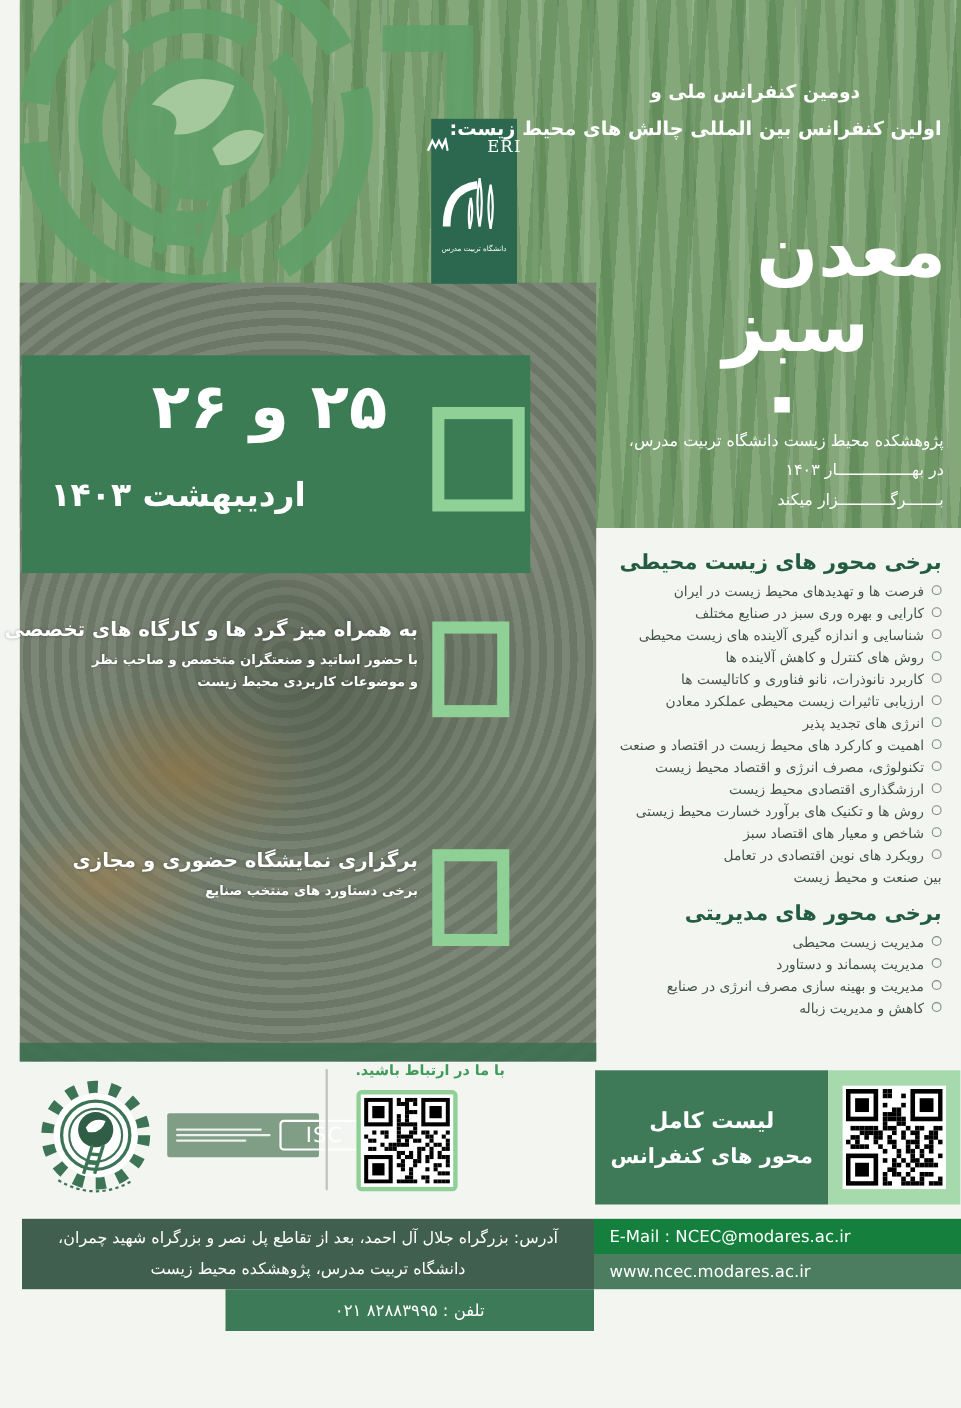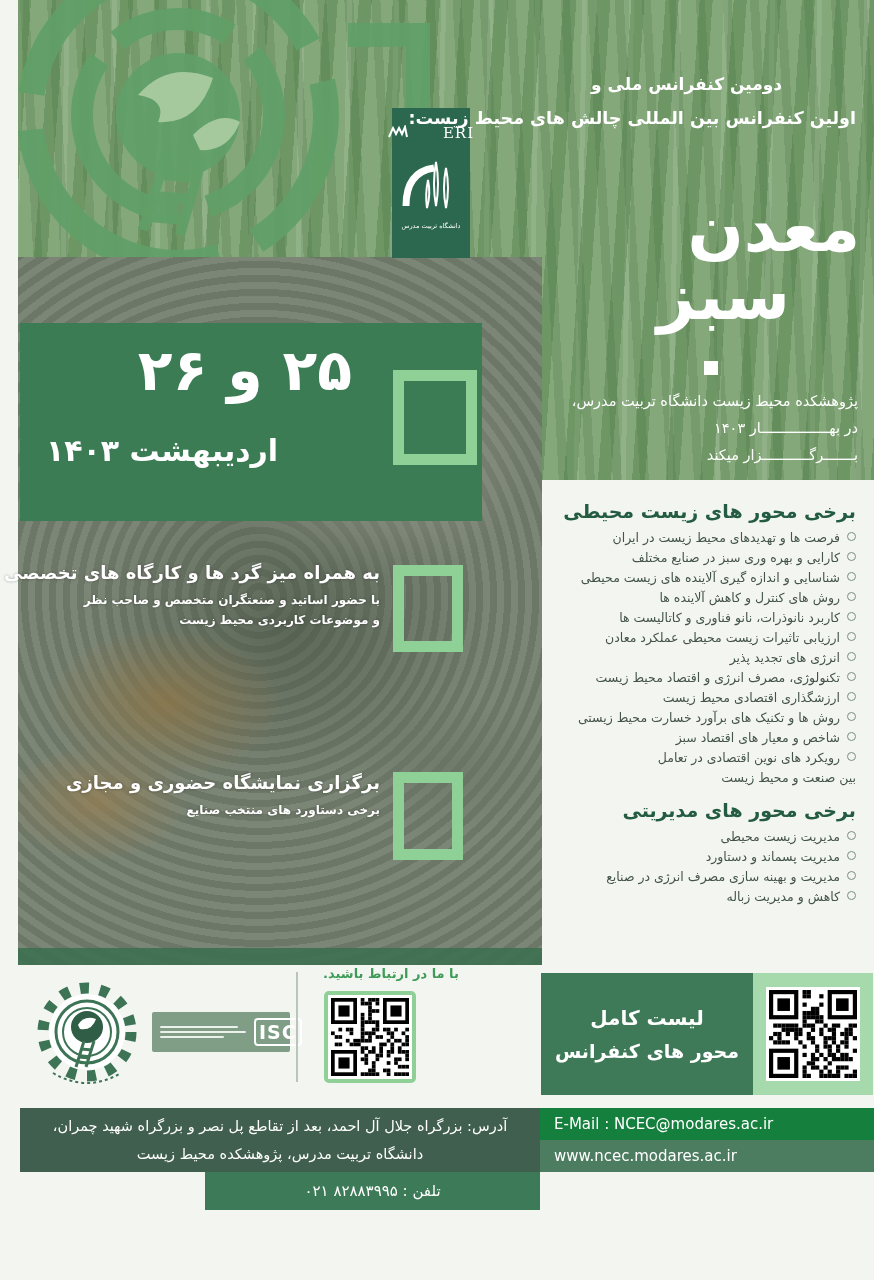--- a/index.html
+++ b/index.html
@@ -74,21 +74,21 @@
 
   
   .divider-v{position:absolute;left:296px;top:972px;width:2px;height:110px;background:#b9c4bb;}
   .contact-label{position:absolute;left:316px;top:966px;width:150px;text-align:center;color:#3f9b58;font-weight:bold;font-size:13px;white-space:nowrap;}
   .qr-left-box{position:absolute;left:324px;top:991px;width:92px;height:92px;background:#8ed096;border-radius:5px;display:flex;align-items:center;justify-content:center;}
   .qr-white{background:#fff;padding:3px;line-height:0;}
 
   .isc-box{position:absolute;left:152px;top:1012px;width:138px;height:40px;background:#7f9e85;border-radius:2px;display:flex;align-items:center;direction:ltr;}
   .isc-tiny{flex:1;display:flex;flex-direction:column;gap:3px;padding:0 8px;}
   .isc-tiny span{display:block;height:2px;background:rgba(255,255,255,.85);border-radius:1px;}
-  .isc-badge{color:#fff;font-weight:700;font-size:19px;border:2px solid #fff;border-radius:4px;padding:1px 3px;margin-right:8px;letter-spacing:1px;}
+  .isc-badge{color:#fff;font-weight:400;font-size:19px;border:2px solid #fff;border-radius:4px;padding:1px 22px;margin-right:8px;letter-spacing:1px;}
 
   .axes-box{position:absolute;left:541px;top:973px;width:332px;height:122px;display:flex;direction:ltr;}
   .axes-text{width:212px;background:#3e7a58;color:#fff;display:flex;flex-direction:column;align-items:center;justify-content:center;direction:rtl;text-align:center;}
   .axes-l1{font-weight:800;font-size:20px;margin-bottom:10px;}
   .axes-l2{font-weight:800;font-size:19px;}
   .axes-qr{width:120px;background:#a6d9ac;display:flex;align-items:center;justify-content:center;}
 
   
   .addr{position:absolute;left:20px;top:1108px;width:520px;height:64px;background:#415f4e;color:#fff;
     display:flex;flex-direction:column;align-items:center;justify-content:center;direction:rtl;text-align:center;font-size:14.5px;line-height:28px;}
@@ -180,20 +180,21 @@
   <div class="topics">
     <div class="sec-title">برخی محور های زیست محیطی</div>
     <div class="sec-item"><span class="bullet"></span><span>فرصت ها و تهدیدهای محیط زیست در ایران</span></div>
     <div class="sec-item"><span class="bullet"></span><span>کارایی و بهره وری سبز در صنایع مختلف</span></div>
     <div class="sec-item"><span class="bullet"></span><span>شناسایی و اندازه گیری آلاینده های زیست محیطی</span></div>
     <div class="sec-item"><span class="bullet"></span><span>روش های کنترل و کاهش آلاینده ها</span></div>
     <div class="sec-item"><span class="bullet"></span><span>کاربرد نانوذرات، نانو فناوری و کاتالیست ها</span></div>
     <div class="sec-item"><span class="bullet"></span><span>ارزیابی تاثیرات زیست محیطی عملکرد معادن</span></div>
     <div class="sec-item"><span class="bullet"></span><span>انرژی های تجدید پذیر</span></div>
 
+    <div class="sec-item"><span class="bullet"></span><span>اهمیت و کارکرد های محیط زیست در اقتصاد و صنعت</span></div>
     <div class="sec-item"><span class="bullet"></span><span>تکنولوژی، مصرف انرژی و اقتصاد محیط زیست</span></div>
     <div class="sec-item"><span class="bullet"></span><span>ارزشگذاری اقتصادی محیط زیست</span></div>
     <div class="sec-item"><span class="bullet"></span><span>روش ها و تکنیک های برآورد خسارت محیط زیستی</span></div>
     <div class="sec-item"><span class="bullet"></span><span>شاخص و معیار های اقتصاد سبز</span></div>
     <div class="sec-item"><span class="bullet"></span><span>رویکرد های نوین اقتصادی در تعامل
 بین صنعت و محیط زیست</span></div>
 
     <div class="sec-title">برخی محور های مدیریتی</div>
     <div class="sec-item"><span class="bullet"></span><span>مدیریت زیست محیطی</span></div>
     <div class="sec-item"><span class="bullet"></span><span>مدیریت پسماند و دستاورد</span></div>

